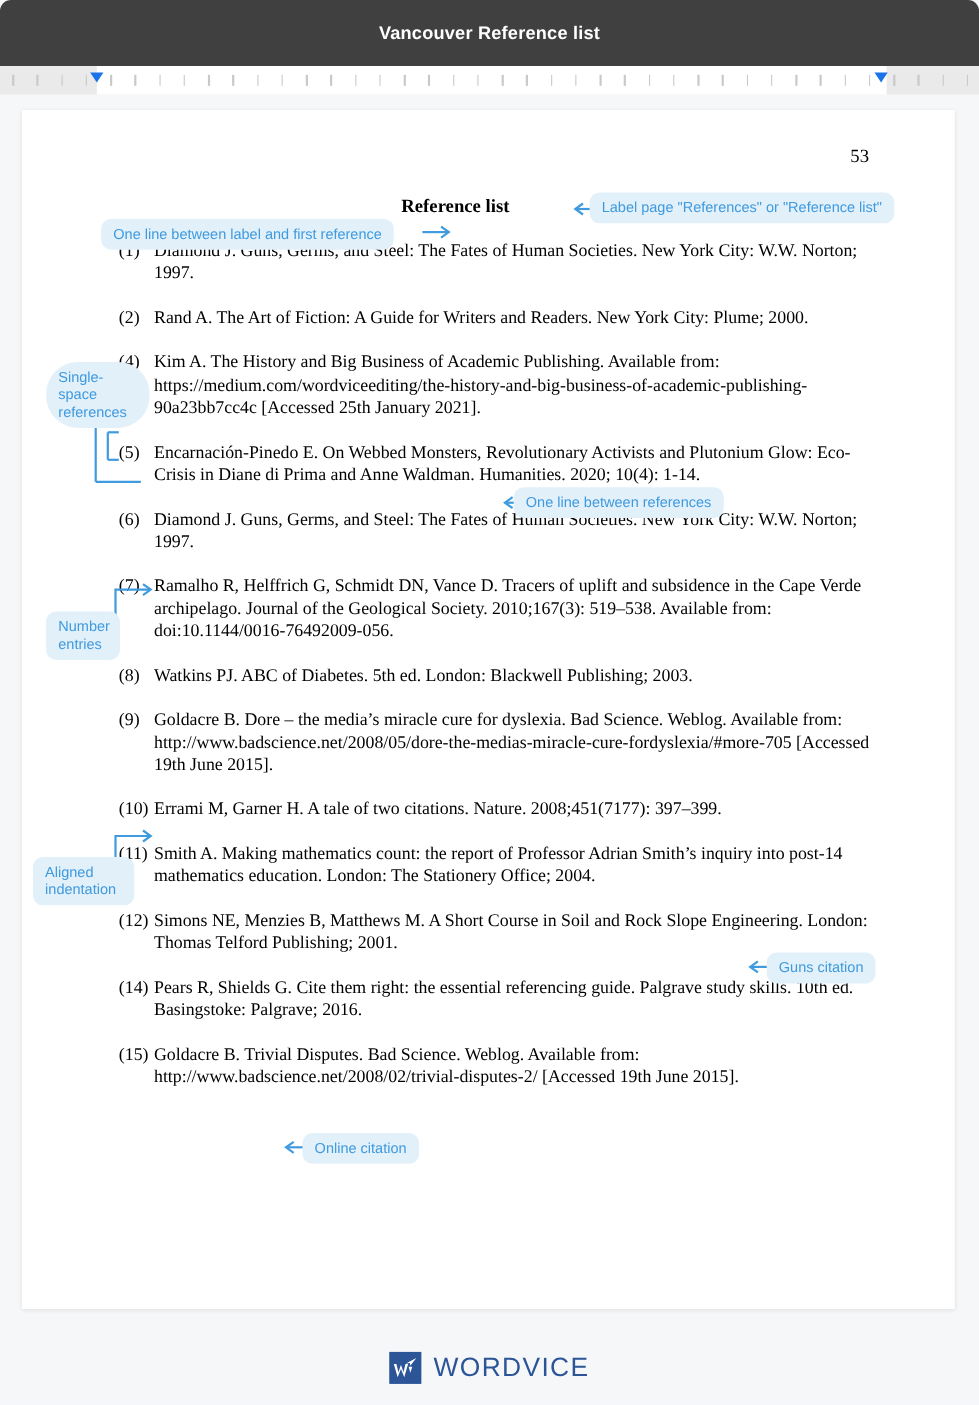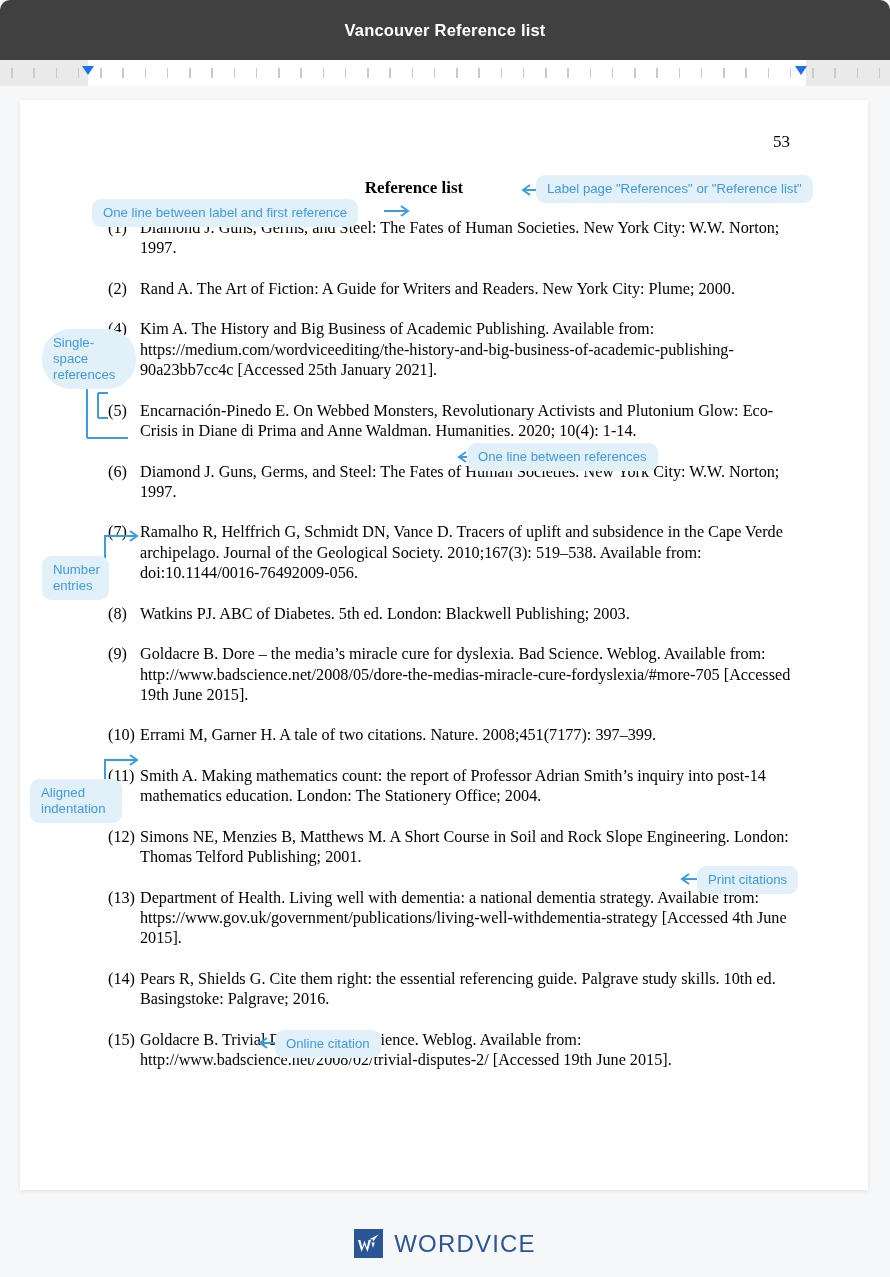--- a/index.html
+++ b/index.html
@@ -273,24 +273,20 @@
       </div>
       <div class="ref-entry">
         <span class="ref-num">(11)</span>
         <span class="ref-text">Smith A. Making mathematics count: the report of Professor Adrian Smith’s inquiry into post-14 mathematics education. London: The Stationery Office; 2004.</span>
       </div>
       <div class="ref-entry">
         <span class="ref-num">(12)</span>
         <span class="ref-text">Simons NE, Menzies B, Matthews M. A Short Course in Soil and Rock Slope Engineering. London: Thomas Telford Publishing; 2001.</span>
       </div>
       <div class="ref-entry">
-        <span class="ref-num">(13)</span>
-        <span class="ref-text">Department of Health. Living well with dementia: a national dementia strategy. Available from: https://www.gov.uk/government/publications/living-well-withdementia-strategy [Accessed 4th June 2015].</span>
-      </div>
-      <div class="ref-entry">
         <span class="ref-num">(14)</span>
         <span class="ref-text">Pears R, Shields G. Cite them right: the essential referencing guide. Palgrave study skills. 10th ed. Basingstoke: Palgrave; 2016.</span>
       </div>
       <div class="ref-entry">
         <span class="ref-num">(15)</span>
         <span class="ref-text">Goldacre B. Trivial Disputes. Bad Science. Weblog. Available from: http://www.badscience.net/2008/02/trivial-disputes-2/ [Accessed 19th June 2015].</span>
       </div>
     </div>
 </div>
 
@@ -339,21 +335,21 @@
 </svg>
 <div class="annot wrap" style="left:30px; top:779px; width:92px; text-align:left;">
   <span>Aligned</span><br>
   <span>indentation</span>
 </div>
 
 <svg class="arrow-svg" style="left:678px; top:872px;" width="30" height="14">
   <line x1="28" y1="7" x2="5" y2="7" stroke="#3f9ade" stroke-width="2"></line>
   <polyline points="11,2 4,7 11,12" fill="none" stroke="#3f9ade" stroke-width="2"></polyline>
 </svg>
-<div class="annot" style="left:697px; top:866px;">Print citations</div>
+<div class="annot" style="left:697px; top:866px;">Guns citation</div>
 
 <svg class="arrow-svg" style="left:256px; top:1036px;" width="30" height="14">
   <line x1="28" y1="7" x2="5" y2="7" stroke="#3f9ade" stroke-width="2"></line>
   <polyline points="11,2 4,7 11,12" fill="none" stroke="#3f9ade" stroke-width="2"></polyline>
 </svg>
 <div class="annot" style="left:275px; top:1030px;">Online citation</div>
 
 <div id="page-footer">
   <div class="logo-mark">
     <svg width="29" height="29" viewBox="0 0 29 29">

